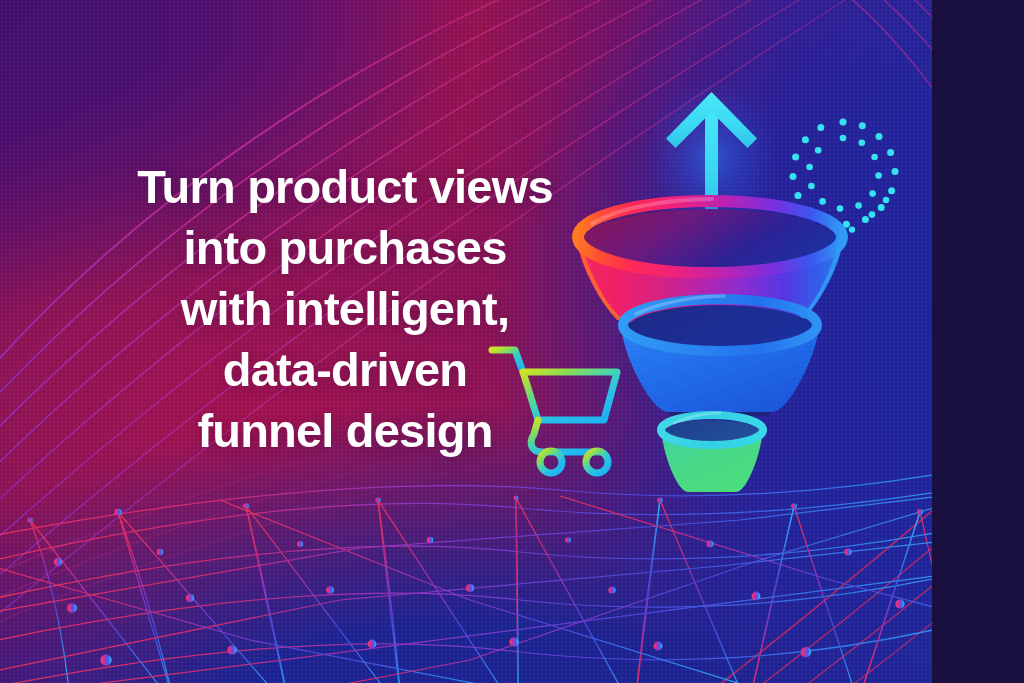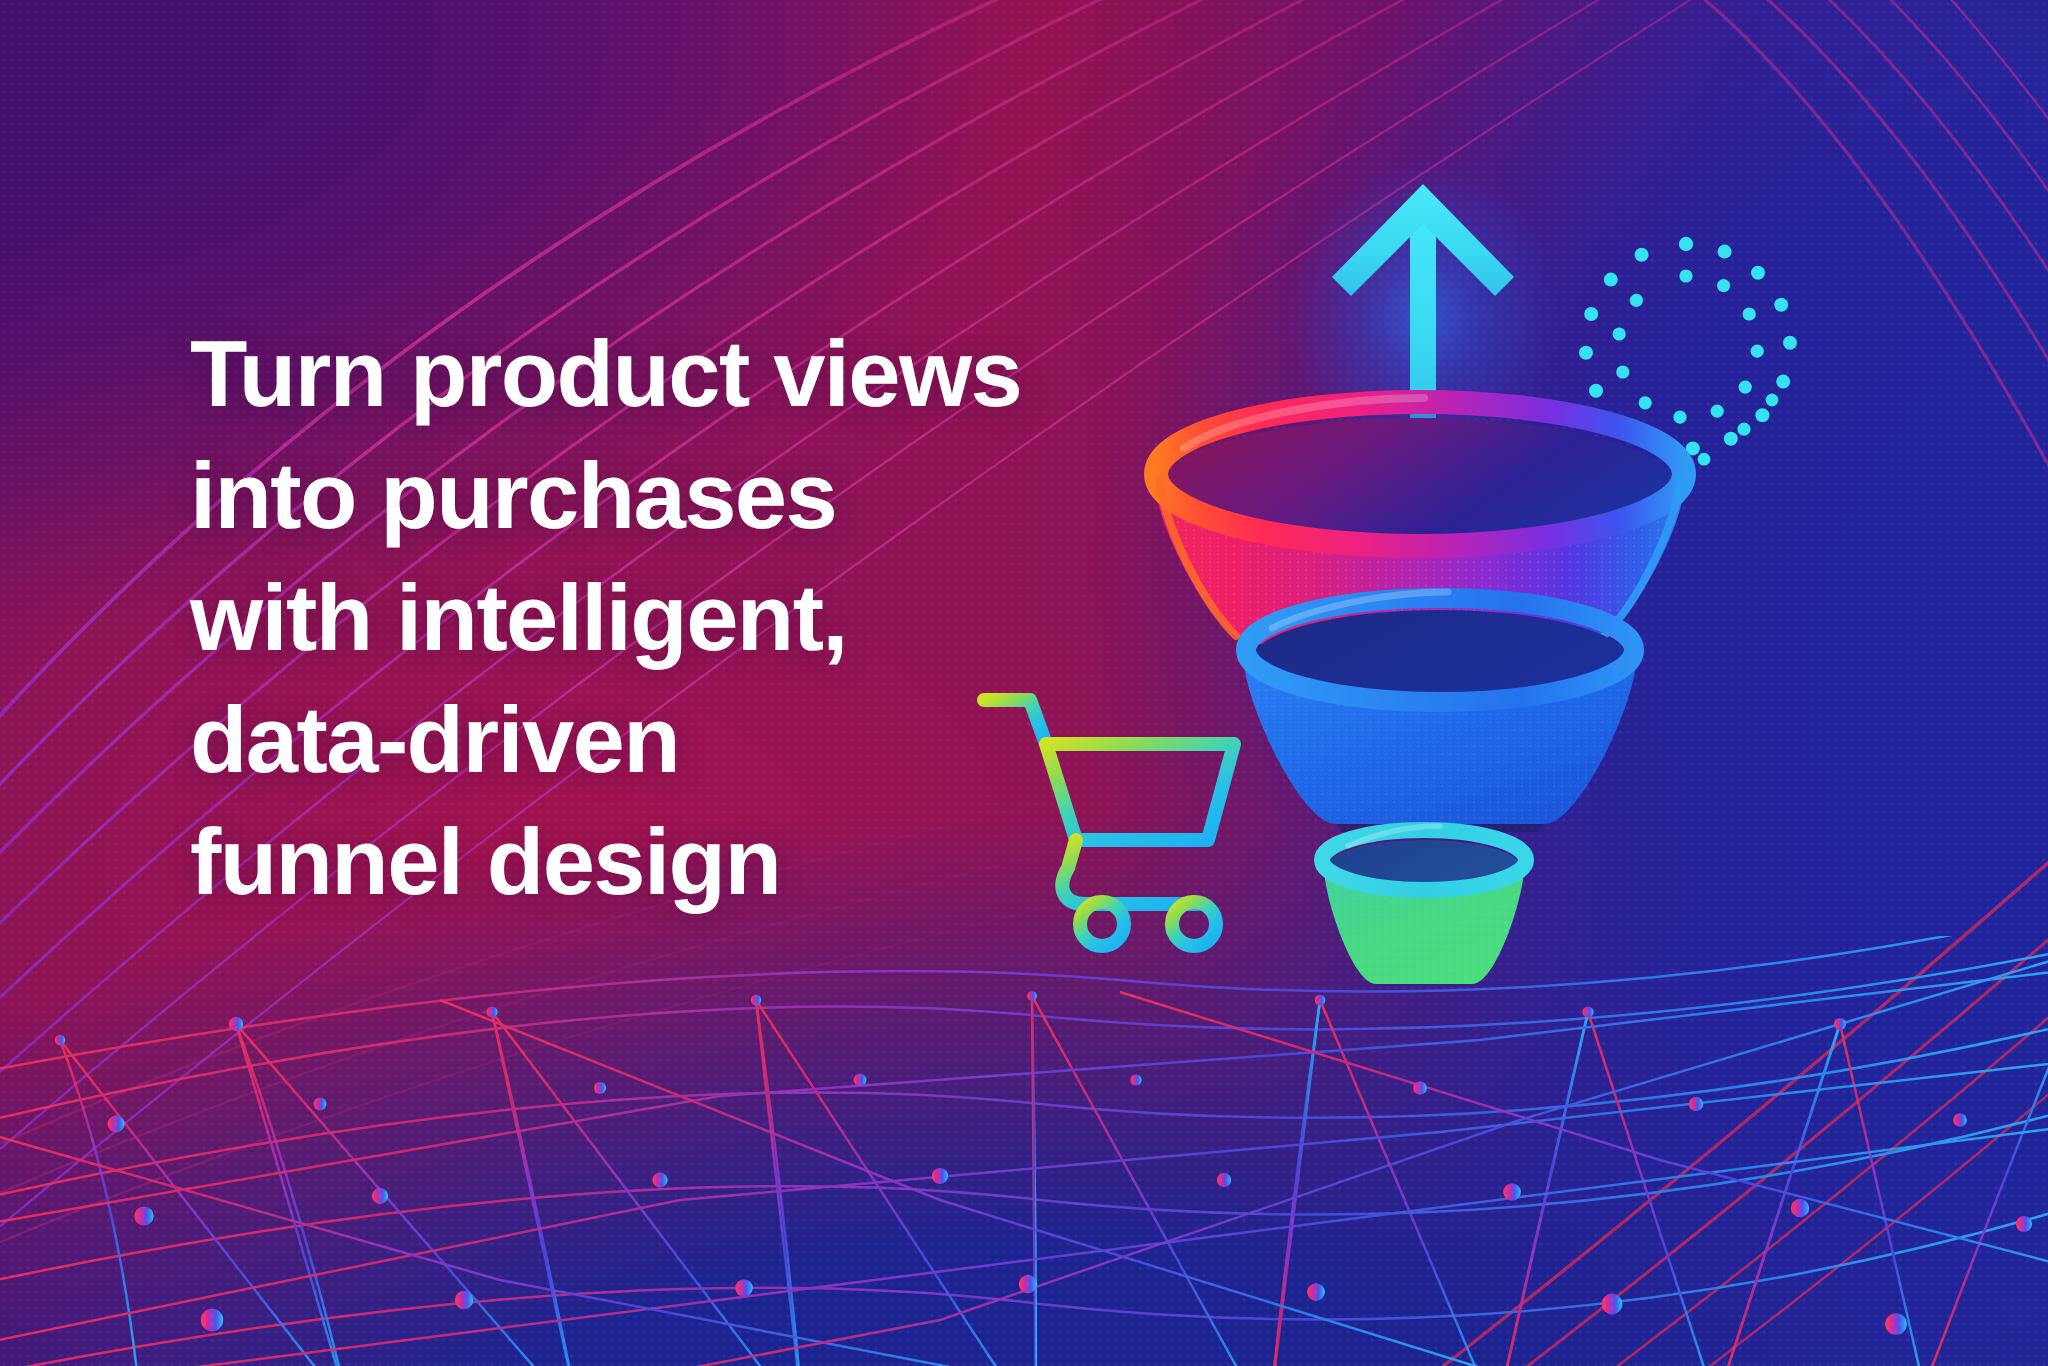--- a/index.html
+++ b/index.html
@@ -1,24 +1,25 @@
 <!DOCTYPE html>
 <html><head>
 <meta charset="utf-8">
 <title>Funnel Design Banner</title>
 <style>
   html,body{margin:0;padding:0;background:#1a1040;}
   *{box-sizing:border-box;}
 
   #banner{
     position:relative;
-    width:1024px;height:683px;
+    width:932px;height:683px;
     overflow:hidden;
     font-family:"Liberation Sans","DejaVu Sans",sans-serif;
     background:#3a0a6e;
+    text-align:center;
   }
 
   
   .bg-layer{position:absolute;inset:0;}
 
   #bg-base{
     background:
       radial-gradient(120% 95% at 50% 118%, #1c2390 0%, #1c2390 28%, rgba(28,35,144,0) 62%),
       radial-gradient(85% 78% at 27% 62%, #a3124f 0%, #8d1355 33%, rgba(141,19,85,0) 70%),
       linear-gradient(100deg, #45096f 0%, #5a0d72 16%, #7c1064 33%, #93124f 46%, #6e1168 60%, #3d1a8e 76%, #242a9e 100%);

